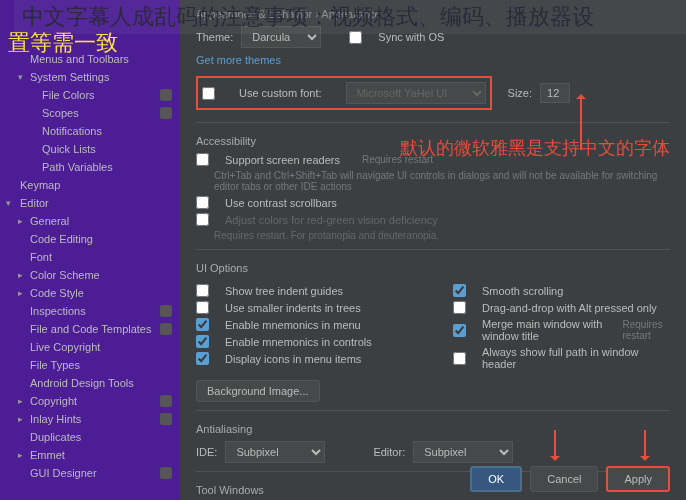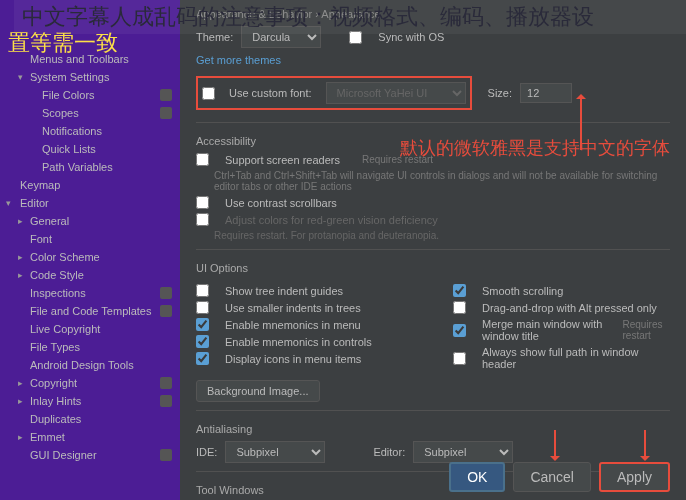--- a/index.html
+++ b/index.html
@@ -15,32 +15,32 @@
 .chev{position:absolute;left:6px;font-size:9px;color:#999}
 .tree-item.l1 .chev{left:18px}
 .badge{position:absolute;right:8px;width:12px;height:12px;background:#555;border-radius:2px}
 .content{flex:1;background:#3c3f41;padding:8px 16px;overflow:hidden;position:relative}
 .crumb{color:#888;font-size:11px;margin-bottom:6px}
 .row{display:flex;align-items:center;gap:8px;margin:6px 0}
 .lbl{color:#bbb}
 select,input[type=text]{background:#45494a;border:1px solid #555;color:#bbb;padding:3px 6px;font-size:11px;border-radius:0}
 select{min-width:80px}
 .link{color:#5a9fd4;cursor:pointer}
-.redbox{border:2px solid #e74c3c;padding:4px;display:flex;align-items:center;gap:14px;margin:4px 0}
+.redbox{border:2px solid #e74c3c;padding:4px;display:flex;align-items:center;gap:24px;margin:4px 0}
 .chk{display:flex;align-items:center;gap:16px;margin:4px 0}
 .chk input{accent-color:#5a9fd4}
 .sec-title{color:#aaa;margin:12px 0 6px;font-size:11px}
 .hint{color:#777;font-size:10px;margin-left:18px}
 .twocol{display:flex;gap:40px}
 .col{flex:1}
 .annotation{position:absolute;color:#e74c3c;font-size:18px;top:136px;left:220px;z-index:50}
 .arrow1{position:absolute;top:95px;left:400px;width:2px;height:55px;background:#e74c3c;z-index:49}
 .arrow1::before{content:'';position:absolute;top:-6px;left:-4px;border:5px solid transparent;border-bottom-color:#e74c3c}
 .btnbar{position:absolute;bottom:8px;right:16px;display:flex;gap:8px}
-.btn{padding:5px 16px;background:#45494a;border:1px solid #555;color:#bbb;border-radius:3px;cursor:pointer;font-size:14px}
+.btn{padding:5px 16px;background:#45494a;border:1px solid #555;color:#bbb;border-radius:3px;cursor:pointer;font-size:11px}
 .btn.primary{background:#365880;border-color:#4a708b;color:#fff}
 .redring{border:2px solid #e74c3c;border-radius:3px}
 .arrow2,.arrow3{position:absolute;bottom:40px;width:2px;height:30px;background:#e74c3c}
 .arrow2{right:130px}
 .arrow3{right:40px}
 .arrow2::after,.arrow3::after{content:'';position:absolute;bottom:-6px;left:-4px;border:5px solid transparent;border-top-color:#e74c3c}
 .sep{border-top:1px solid #515151;margin:8px 0}
 .btn-bg{padding:4px 10px;background:#45494a;border:1px solid #555;color:#bbb;border-radius:3px;cursor:pointer;font-size:11px;display:inline-block}
 .disabled{color:#666}
 </style>
@@ -81,20 +81,23 @@
       </div>
       <div class="tree-item">
         <span class="chev">▾</span>
         <span>Editor</span>
       </div>
       <div class="tree-item l1">
         <span class="chev">▸</span>
         <span>General</span>
       </div>
       <div class="tree-item l1">
+        <span>Code Editing</span>
+      </div>
+      <div class="tree-item l1">
         <span>Font</span>
       </div>
       <div class="tree-item l1">
         <span class="chev">▸</span>
         <span>Color Scheme</span>
       </div>
       <div class="tree-item l1">
         <span class="chev">▸</span>
         <span>Code Style</span>
       </div>
@@ -149,21 +152,21 @@
 </div>
 <div class="link">Get more themes</div>
 
 <div class="row">
 <div class="redbox">
 <input type="checkbox" style="">
 <span>Use custom font:</span>
 <select style="width:140px" class="disabled"><option>Microsoft YaHei UI</option></select>
 </div>
 <span style="margin-left:8px">Size:</span>
-<input type="text" style="width: 52px;" value="12">
+<input type="text" style="width: 30px;" value="12">
 </div>
 
 <div class="sep"></div>
 <div class="sec-title">Accessibility</div>
 <label class="chk">
         <input type="checkbox" style="">
         <span>Support screen readers</span>
         <span class="hint" style="margin-left:6px">Requires restart</span>
       </label>
 <div class="hint">Ctrl+Tab and Ctrl+Shift+Tab will navigate UI controls in dialogs and will not be available for switching editor tabs or other IDE actions</div>

